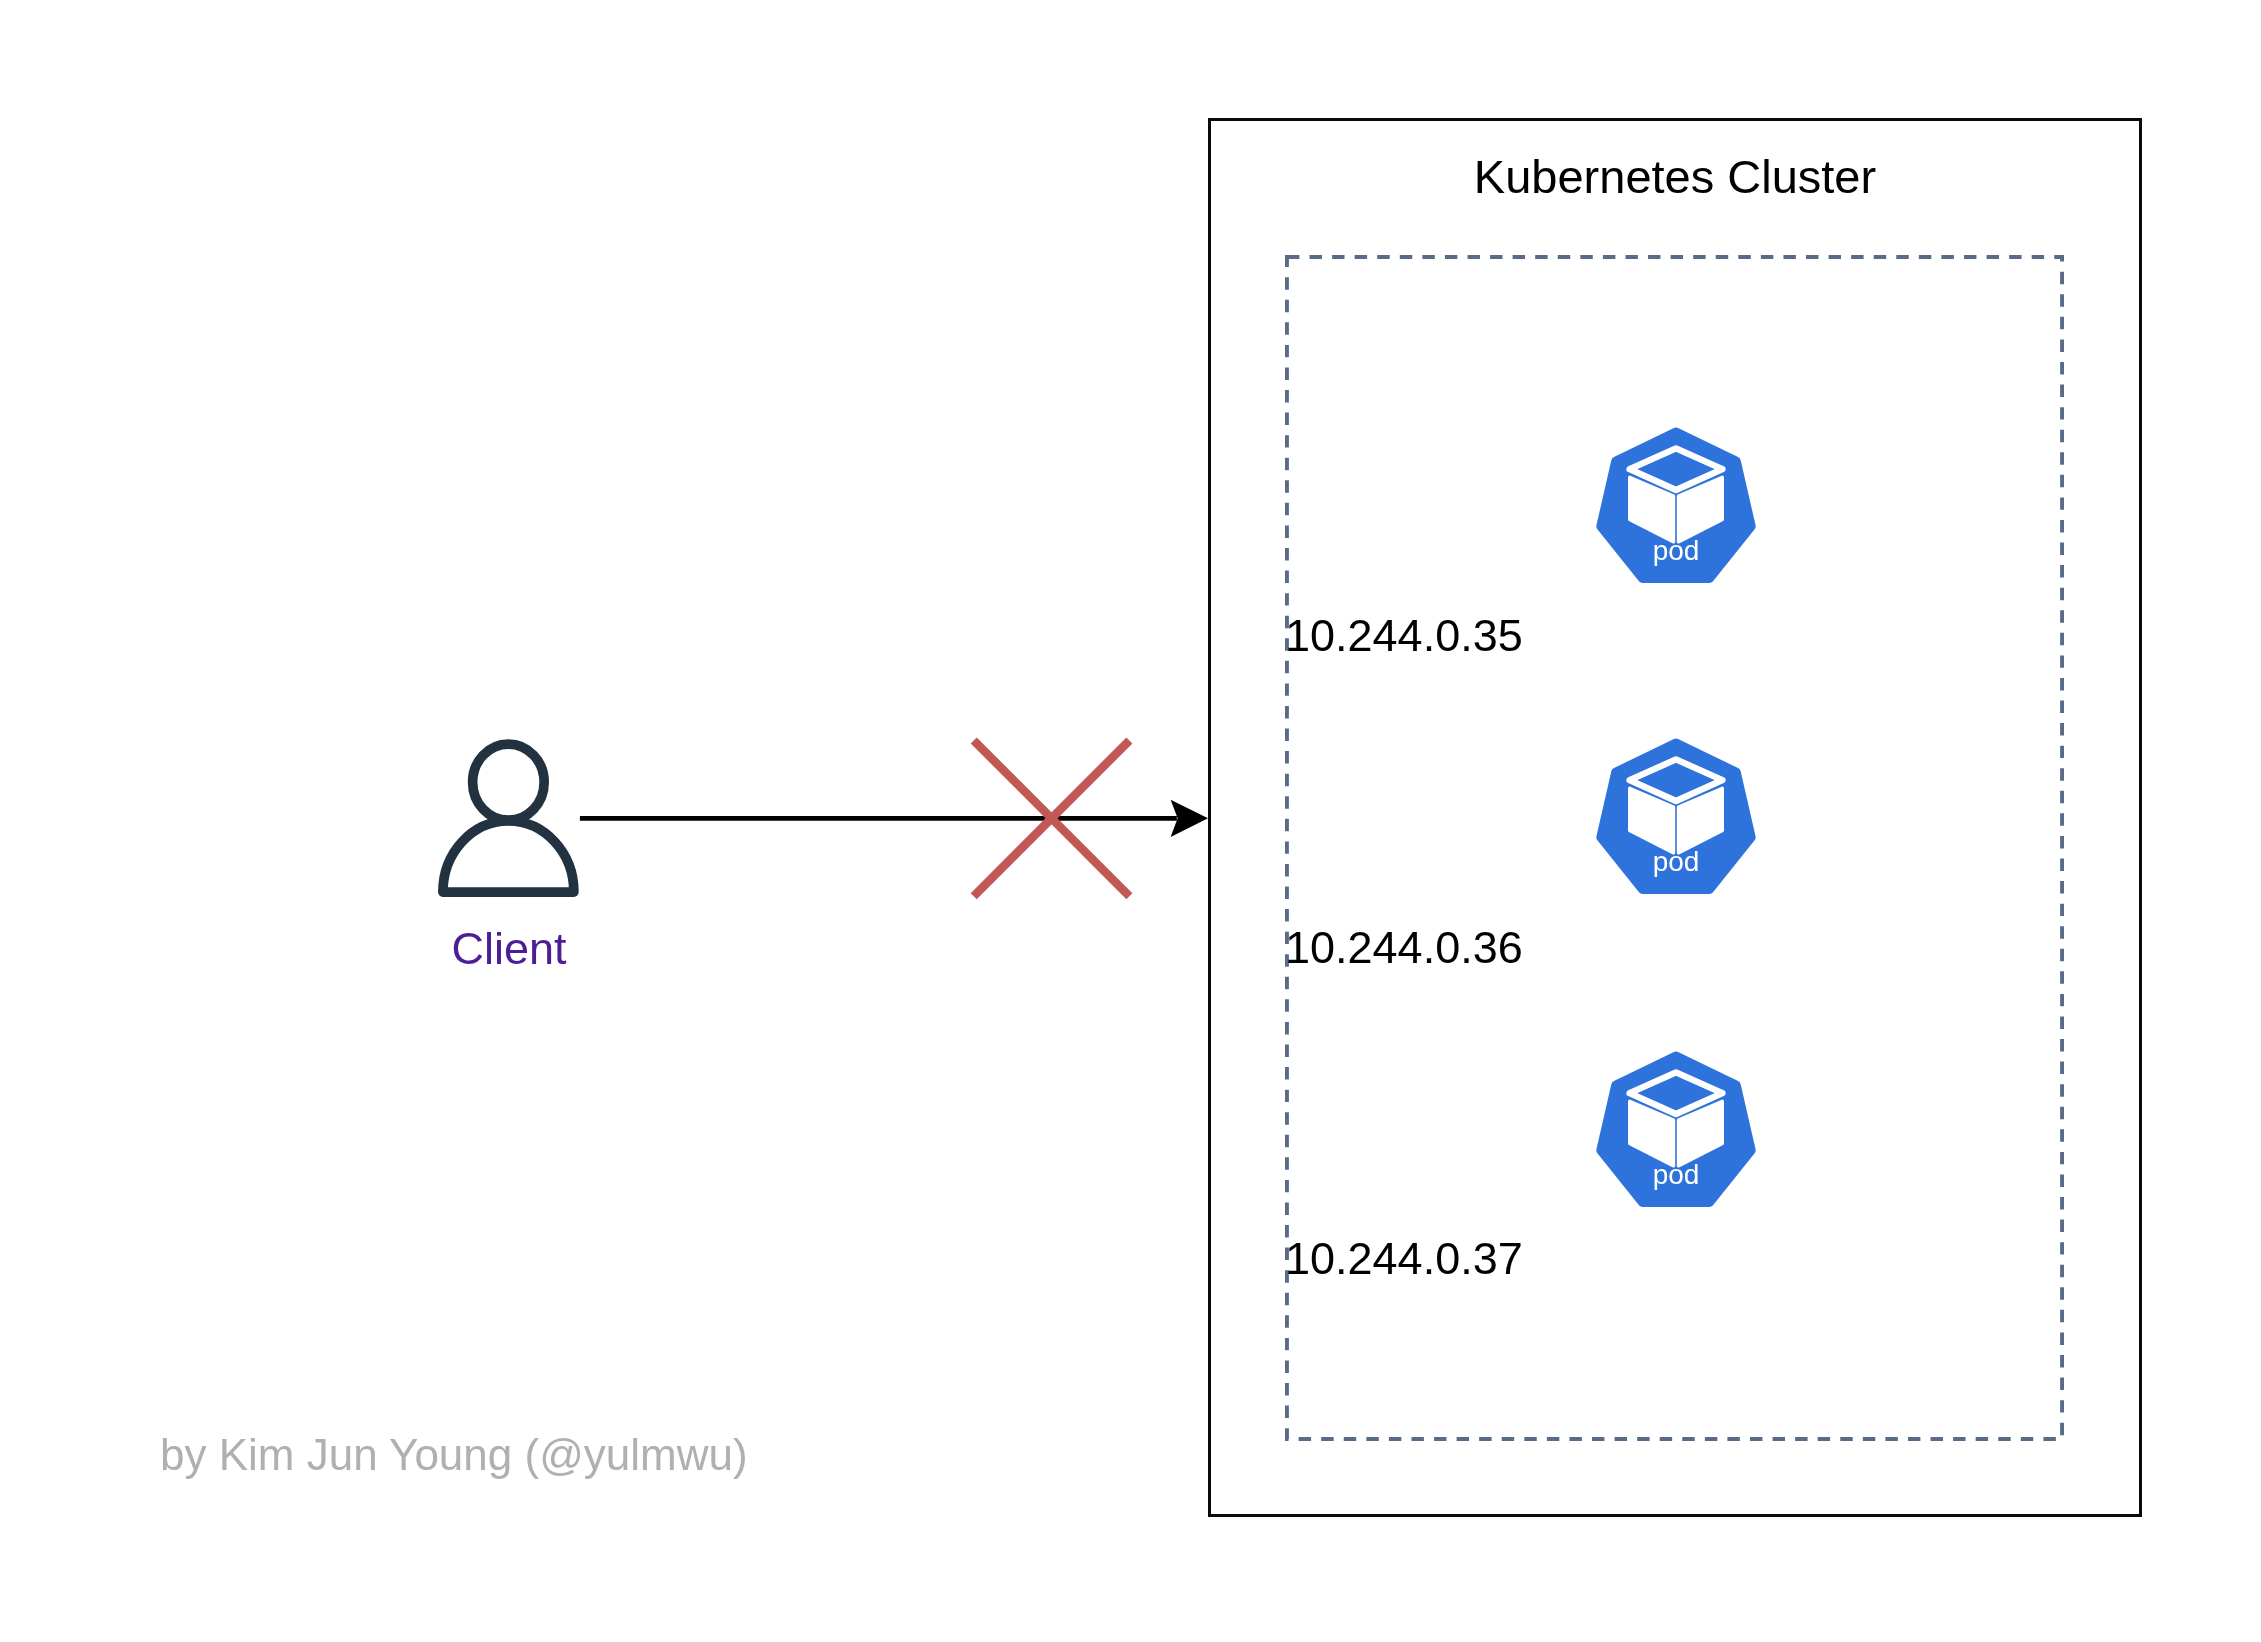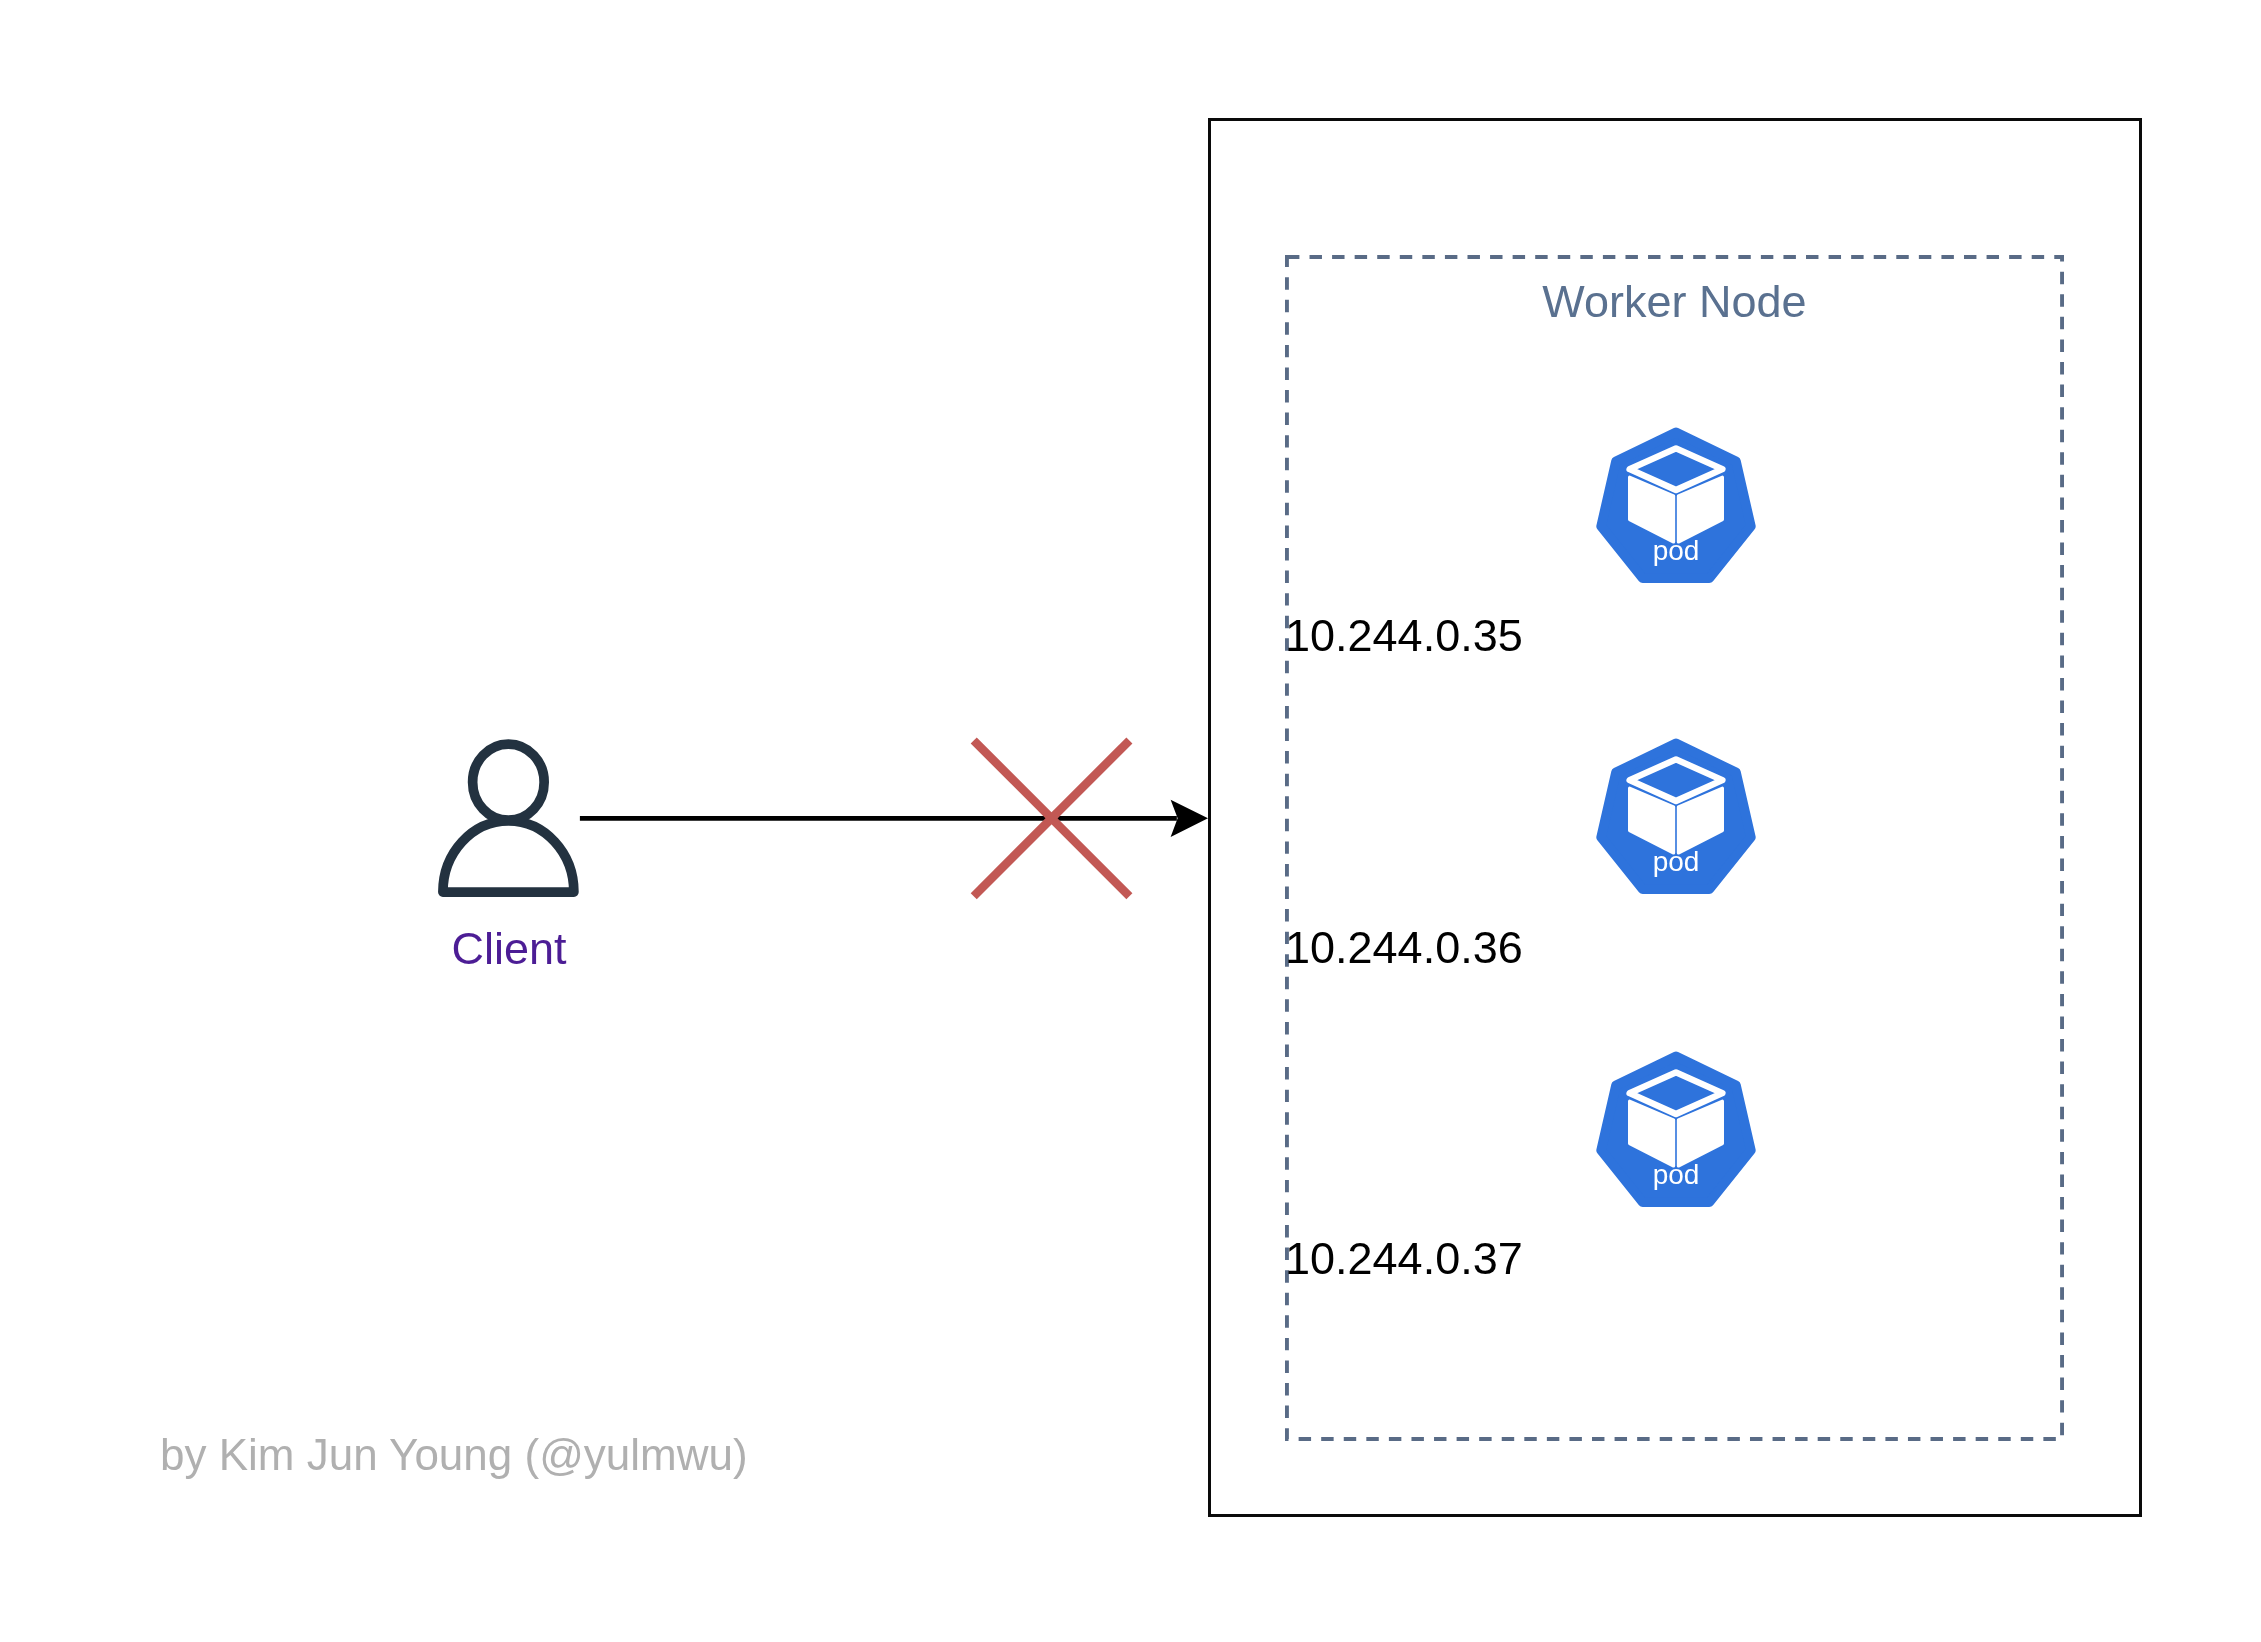--- a/index.html
+++ b/index.html
@@ -104,27 +104,27 @@
     white-space: nowrap;
     text-align: right;
   }
 </style>
 </head>
 <body>
 
 <div id="canvas">
 
   <div class="abs cluster-box"></div>
+  <div class="abs cluster-title">Kubernetes Cluster</div>
 
   <div class="abs worker-box">
     <svg width="779" height="1186" viewBox="0 0 1001 1524">
       <rect x="2.5" y="2.5" width="996" height="1519" fill="none" stroke="#596b86" stroke-width="5" stroke-dasharray="16 13"></rect>
     </svg>
   </div>
-  <div class="abs worker-title">Worker Node</div>
 
   <svg class="abs pod-icon p1" viewBox="0 0 100 100">
     <polygon points="50,4 87.5,22.1 96.8,62.7 70.8,95.2 29.2,95.2 3.2,62.7 12.5,22.1" fill="#2e73dc" stroke="#2e73dc" stroke-width="6" stroke-linejoin="round"></polygon>
     <polygon points="50,14 79,27 50,40 21,27" fill="none" stroke="#ffffff" stroke-width="4" stroke-linejoin="round"></polygon>
     <polygon points="21,32 48.5,43.8 48.5,72.5 21,58.5" fill="#ffffff" stroke="#ffffff" stroke-width="2" stroke-linejoin="round"></polygon>
     <polygon points="79,32 51.5,43.8 51.5,72.5 79,58.5" fill="#ffffff" stroke="#ffffff" stroke-width="2" stroke-linejoin="round"></polygon>
     <text x="50" y="84" text-anchor="middle" class="pod-label-text">pod</text>
   </svg>
   <div class="abs pod-ip ip1">10.244.0.35</div>
 

